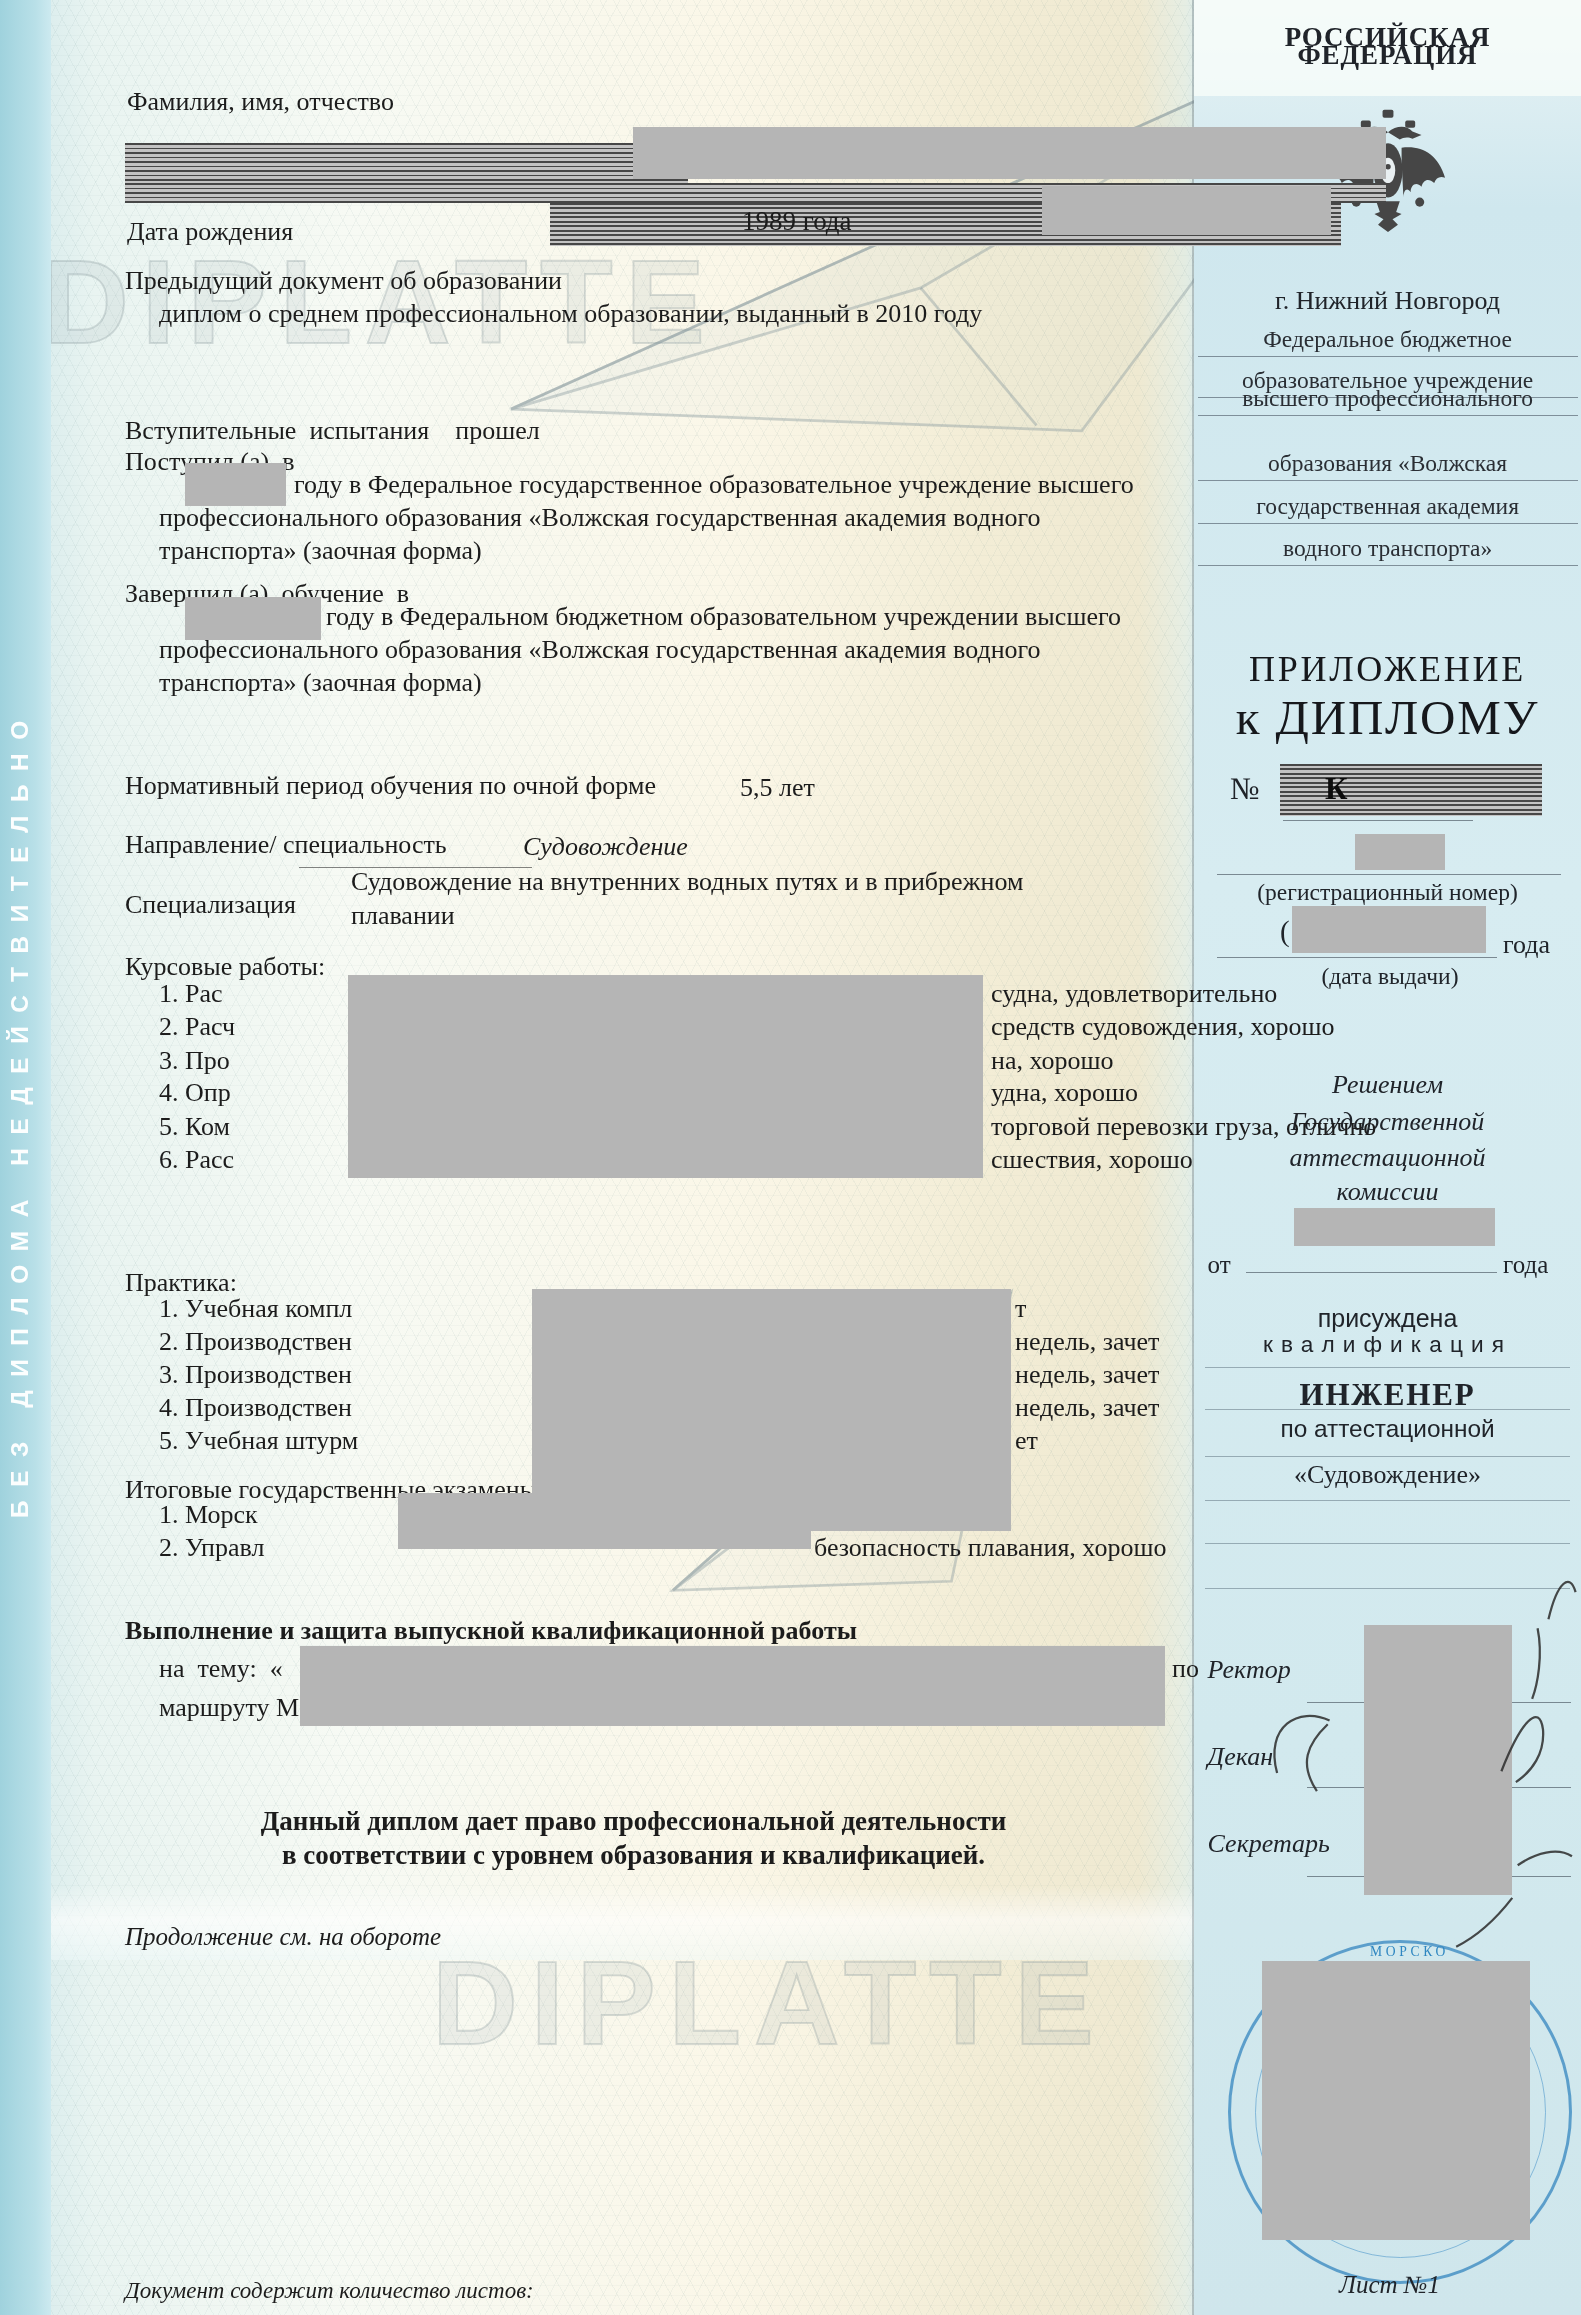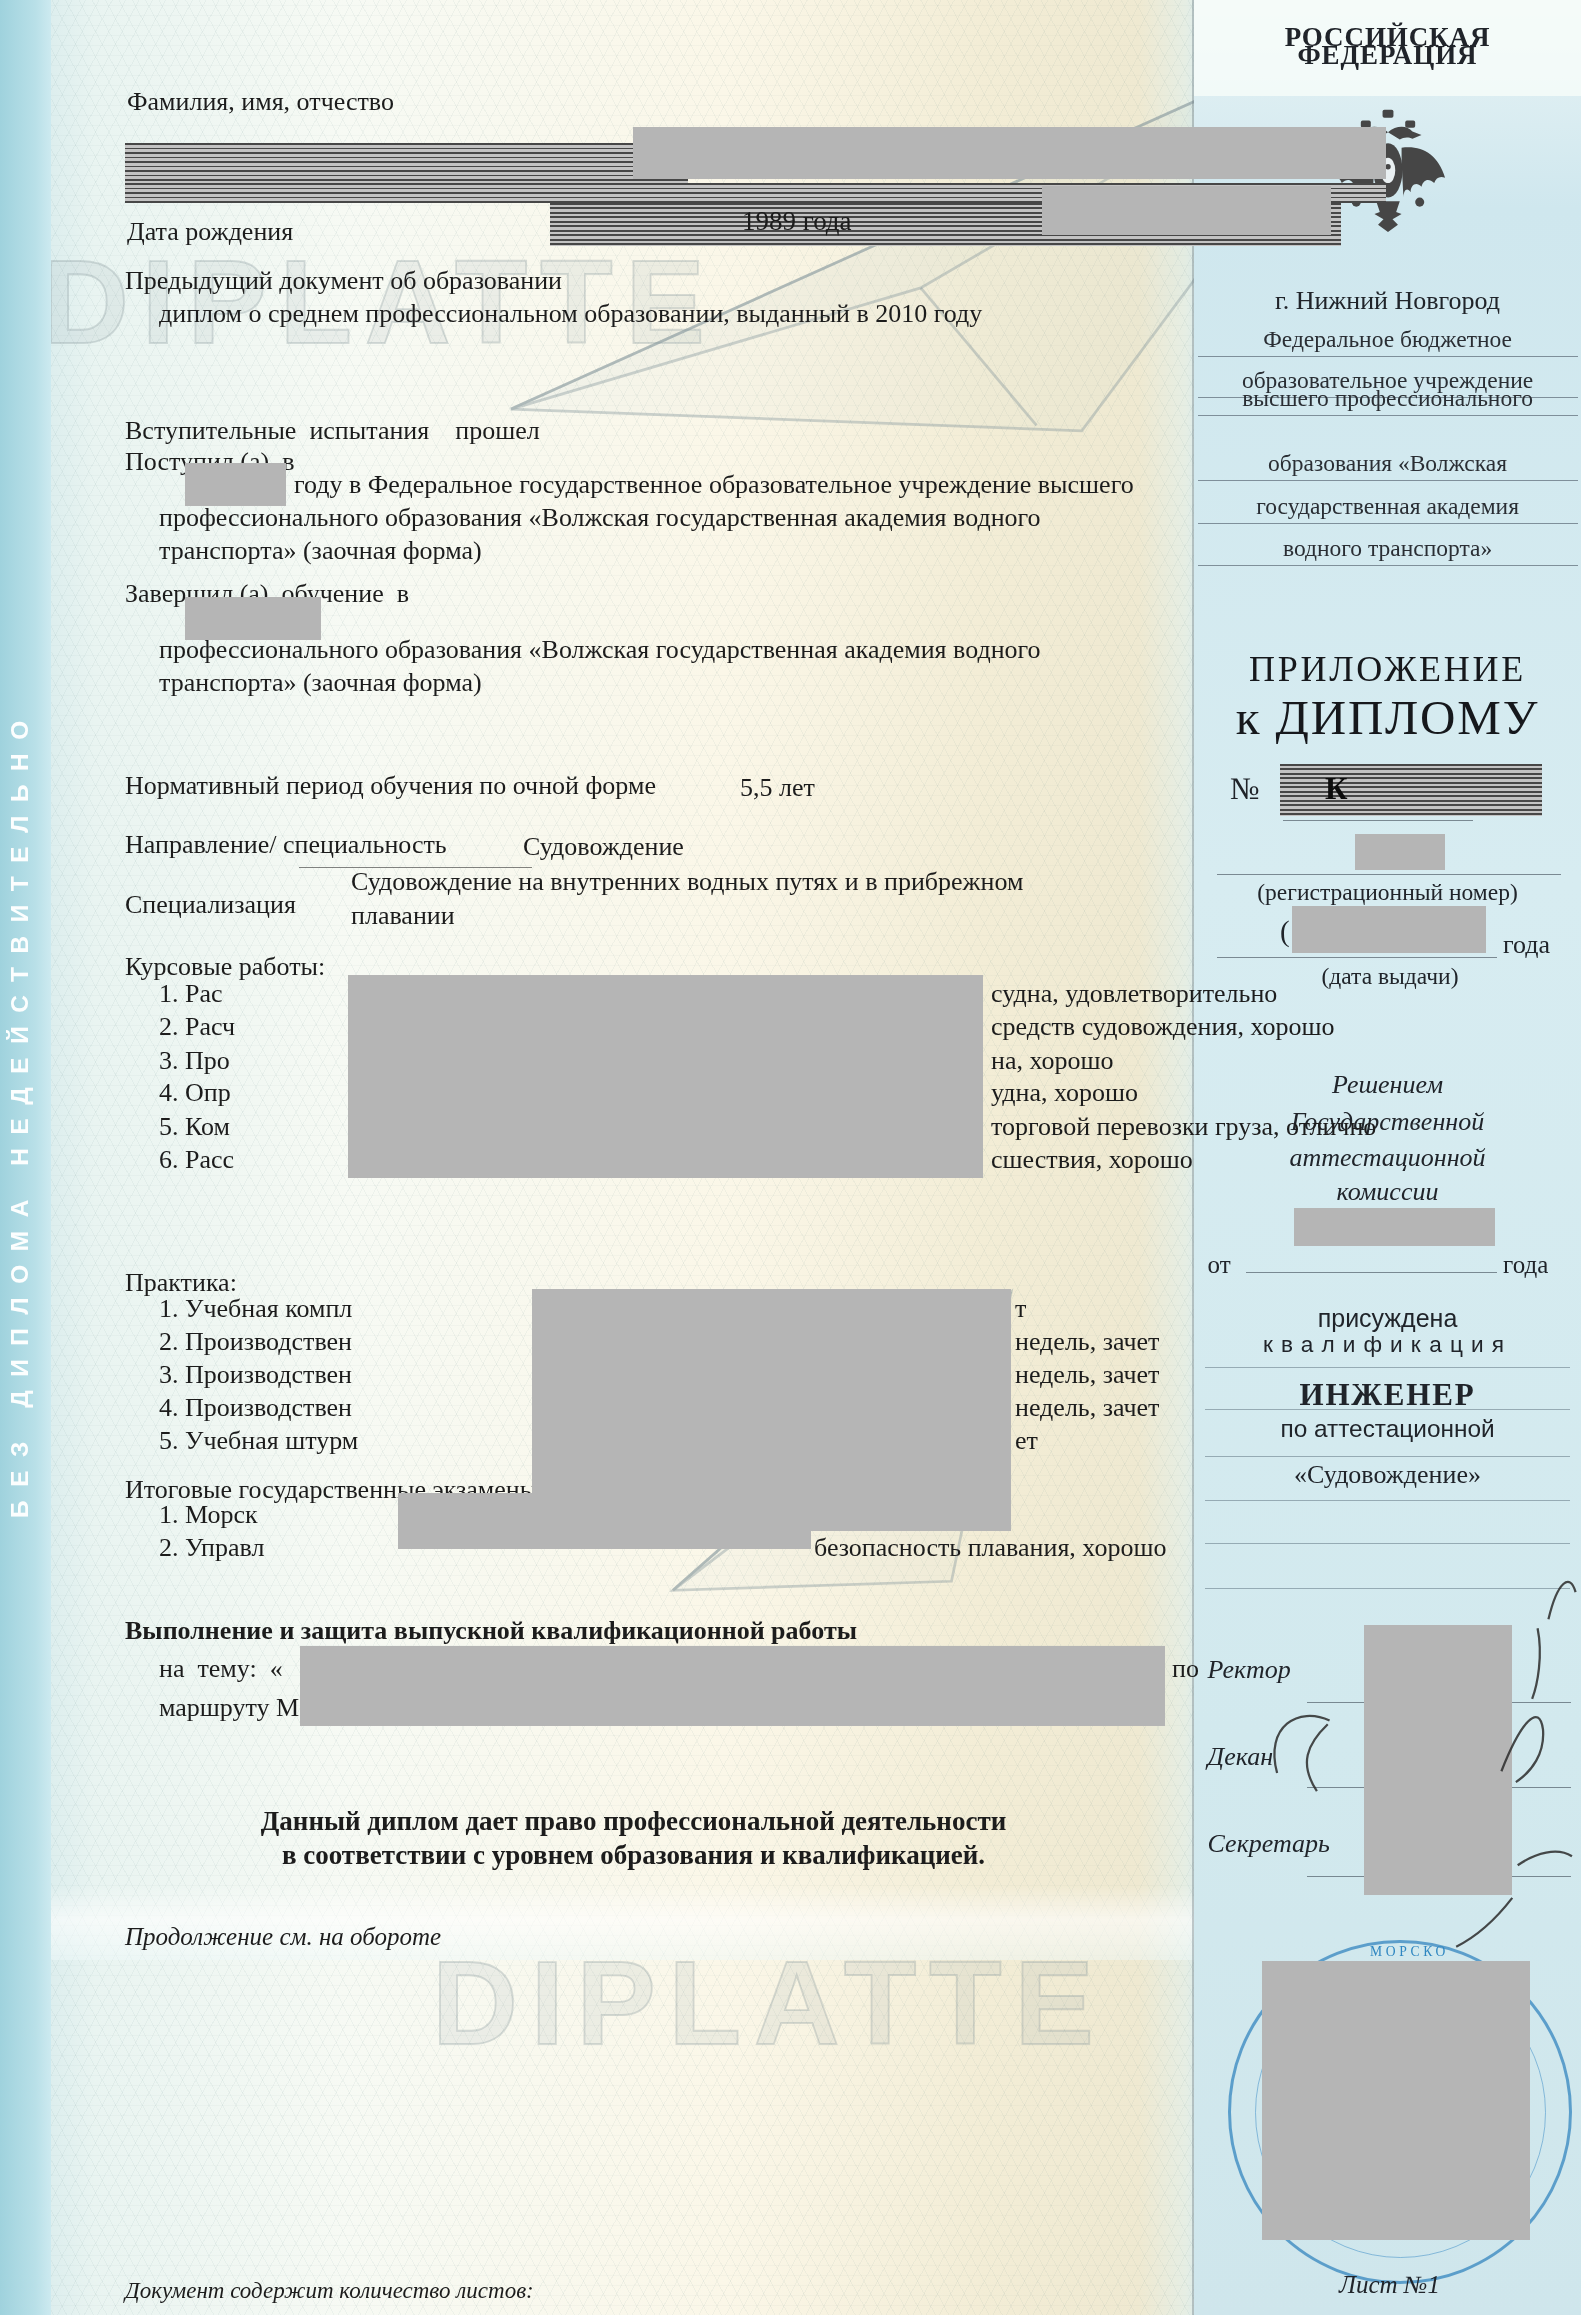--- a/index.html
+++ b/index.html
@@ -91,29 +91,30 @@
   <div class="t" style="left:125px; top:416px;">Вступительные  испытания    прошел</div>
 
   <div class="t" style="left:125px; top:447px;">Поступил (а)  в</div>
   <div class="redact-solid" style="left:185px; top:463px; width:101px; height:43px;"></div>
   <div class="t" style="left:294px; top:470px;">году в Федеральное государственное образовательное учреждение высшего</div>
   <div class="t" style="left:159px; top:503px;">профессионального образования «Волжская государственная академия водного</div>
   <div class="t" style="left:159px; top:536px;">транспорта» (заочная форма)</div>
 
   <div class="t" style="left:125px; top:579px;">Завершил (а)  обучение  в</div>
   <div class="redact-solid" style="left:185px; top:597px; width:136px; height:43px;"></div>
+  <div class="t" style="left:326px; top:602px;">году в Федеральном бюджетном образовательном учреждении высшего</div>
   <div class="t" style="left:159px; top:635px;">профессионального образования «Волжская государственная академия водного</div>
   <div class="t" style="left:159px; top:668px;">транспорта» (заочная форма)</div>
 
   <div class="t" style="left:125px; top:771px;">Нормативный период обучения по очной форме</div>
   <div class="t" style="left:740px; top:773px;">5,5 лет</div>
 
   <div class="t" style="left:125px; top:830px;">Направление/ специальность</div>
   <div class="rule" style="left:299px; top:867px; width:233px; border-top-color:rgba(50,50,50,0.6);"></div>
-  <div class="t" style="left:523px; top:832px;">Судовождение</div>
+  <div class="t" style="left:523px; top:832px;font-style:italic;">Судовождение</div>
 
   <div class="t" style="left:351px; top:867px;">Судовождение на внутренних водных путях и в прибрежном</div>
   <div class="t" style="left:125px; top:890px;">Специализация</div>
   <div class="t" style="left:351px; top:901px;">плавании</div>
 
   <div class="t" style="left:125px; top:952px;">Курсовые работы:</div>
   <div class="t" style="left:159px;  top:979px;">1. Рас</div>
   <div class="t" style="left:991px; top:979px;">судна, удовлетворительно</div>
   <div class="t" style="left:159px;  top:1012px;">2. Расч</div>
   <div class="t" style="left:991px; top:1012px;">средств судовождения, хорошо</div>

